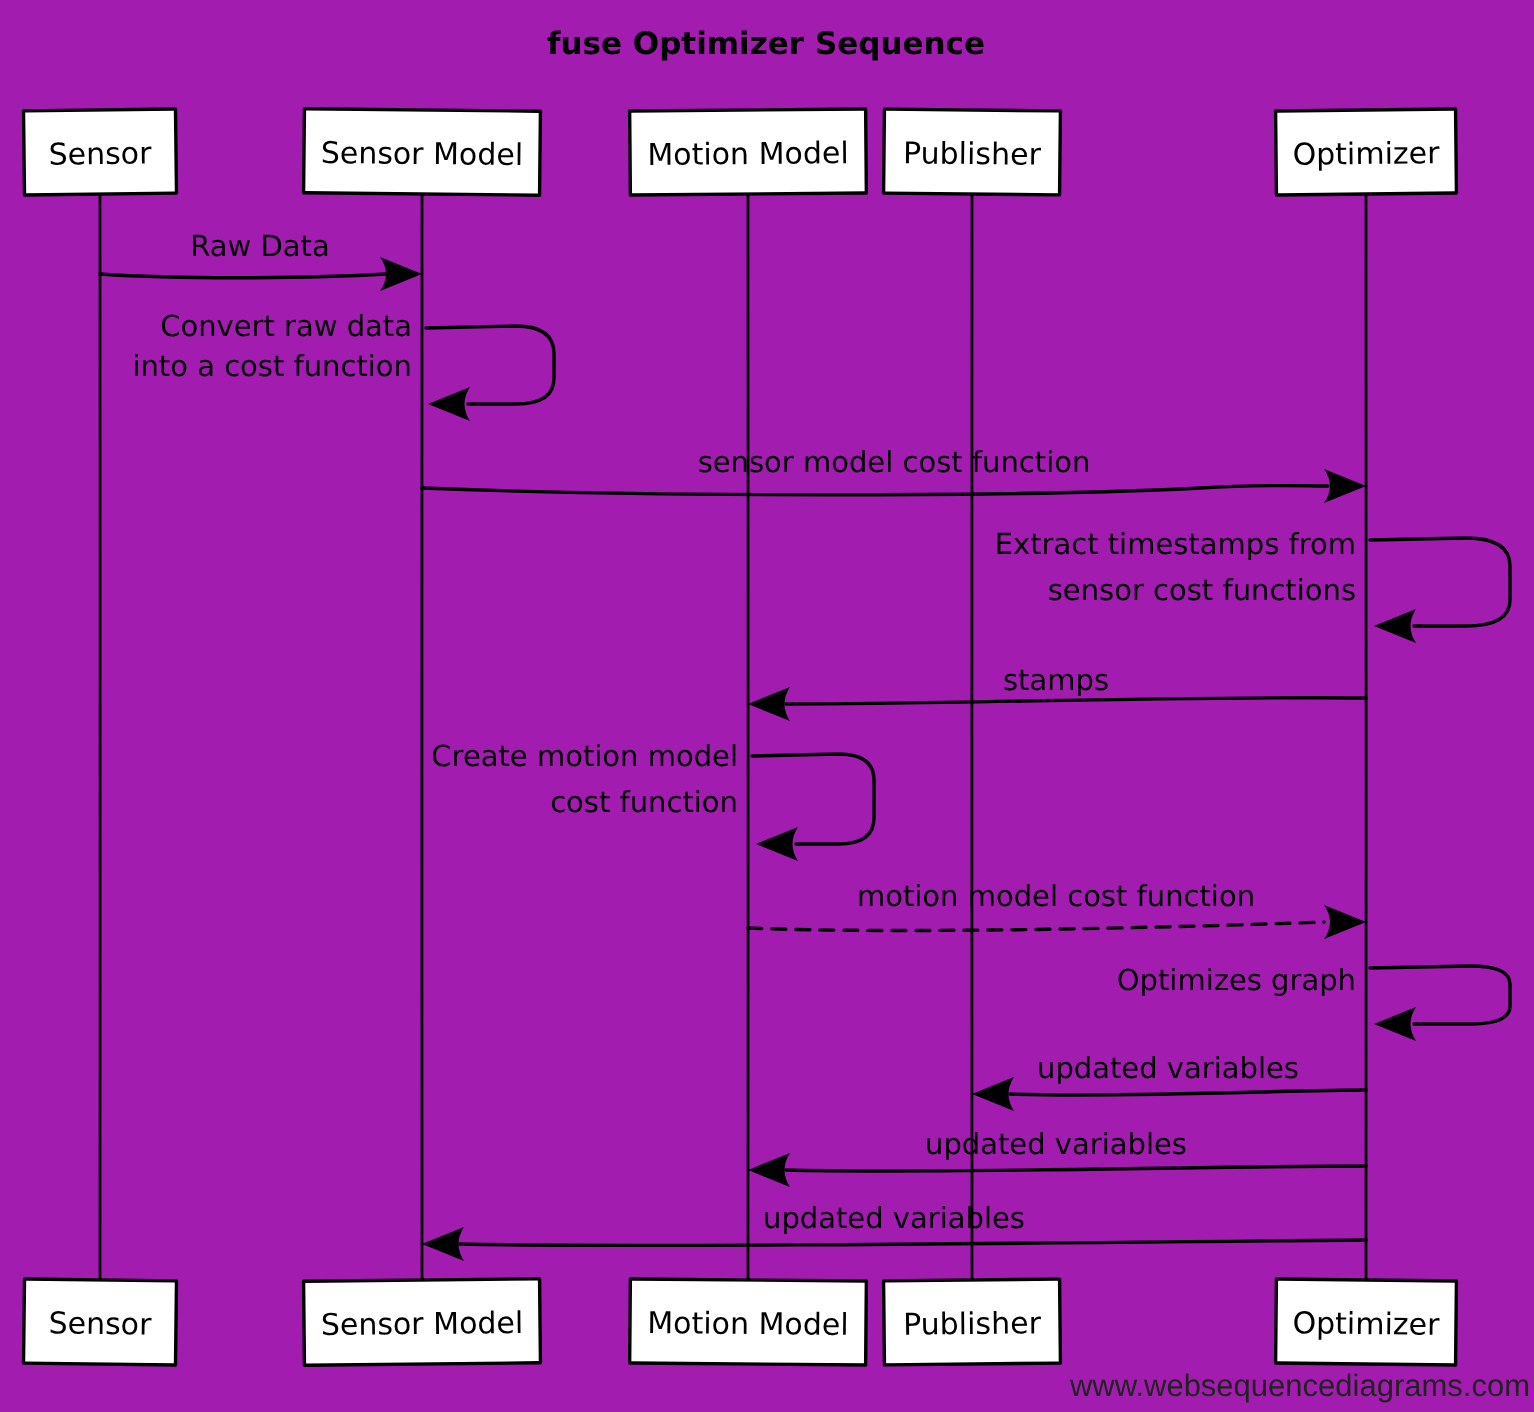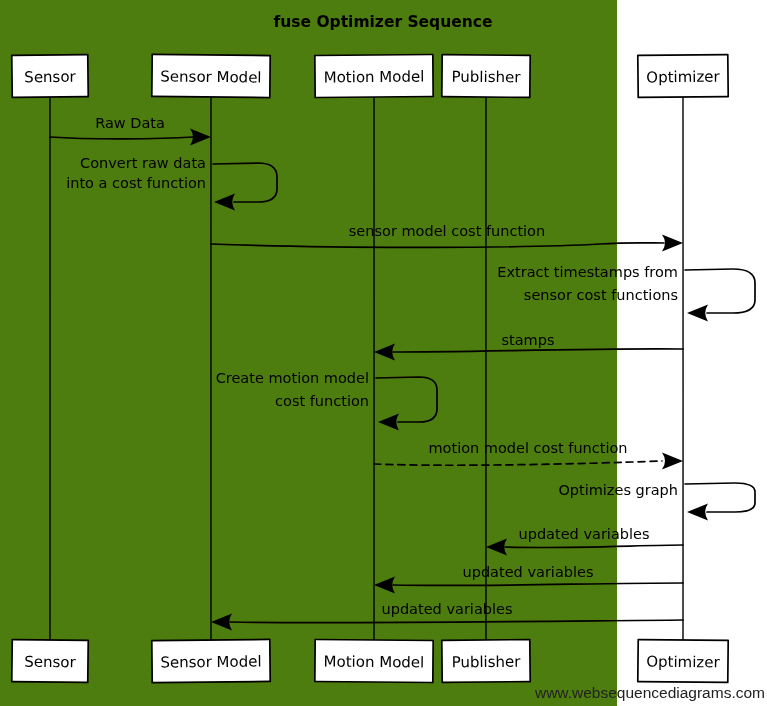--- a/index.html
+++ b/index.html
@@ -5,23 +5,23 @@
   html, body {
     margin: 0;
     padding: 0;
     background: #ffffff;
     width: 767px;
     height: 706px;
     overflow: hidden;
   }
   .canvas {
     position: relative;
-    width: 617px;
+    width: 767px;
     height: 706px;
-    background: #4d7c0f;
+    background: #a21caf;
   }
   svg {
     display: block;
   }
   svg text {
     font-family: "DejaVu Sans", sans-serif;
     fill: #000000;
   }
   .title {
     font-size: 15.5px;

